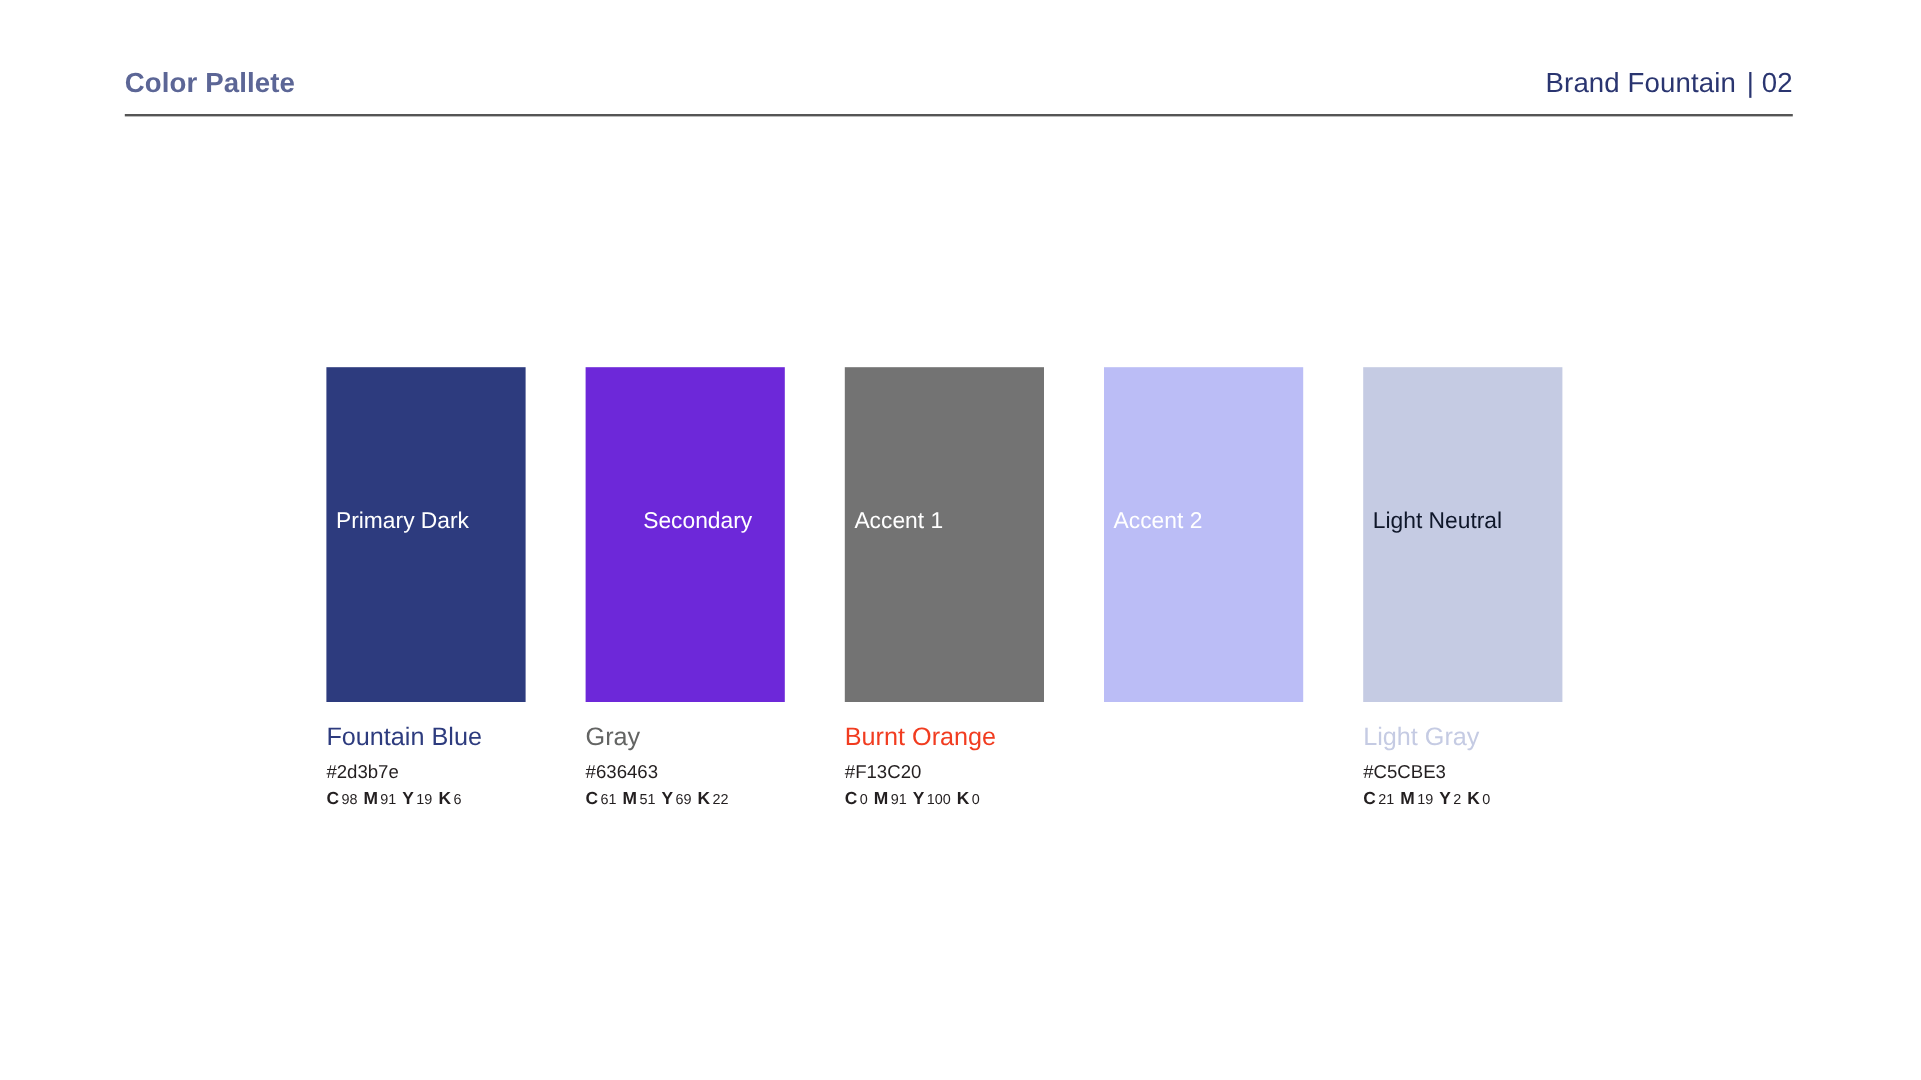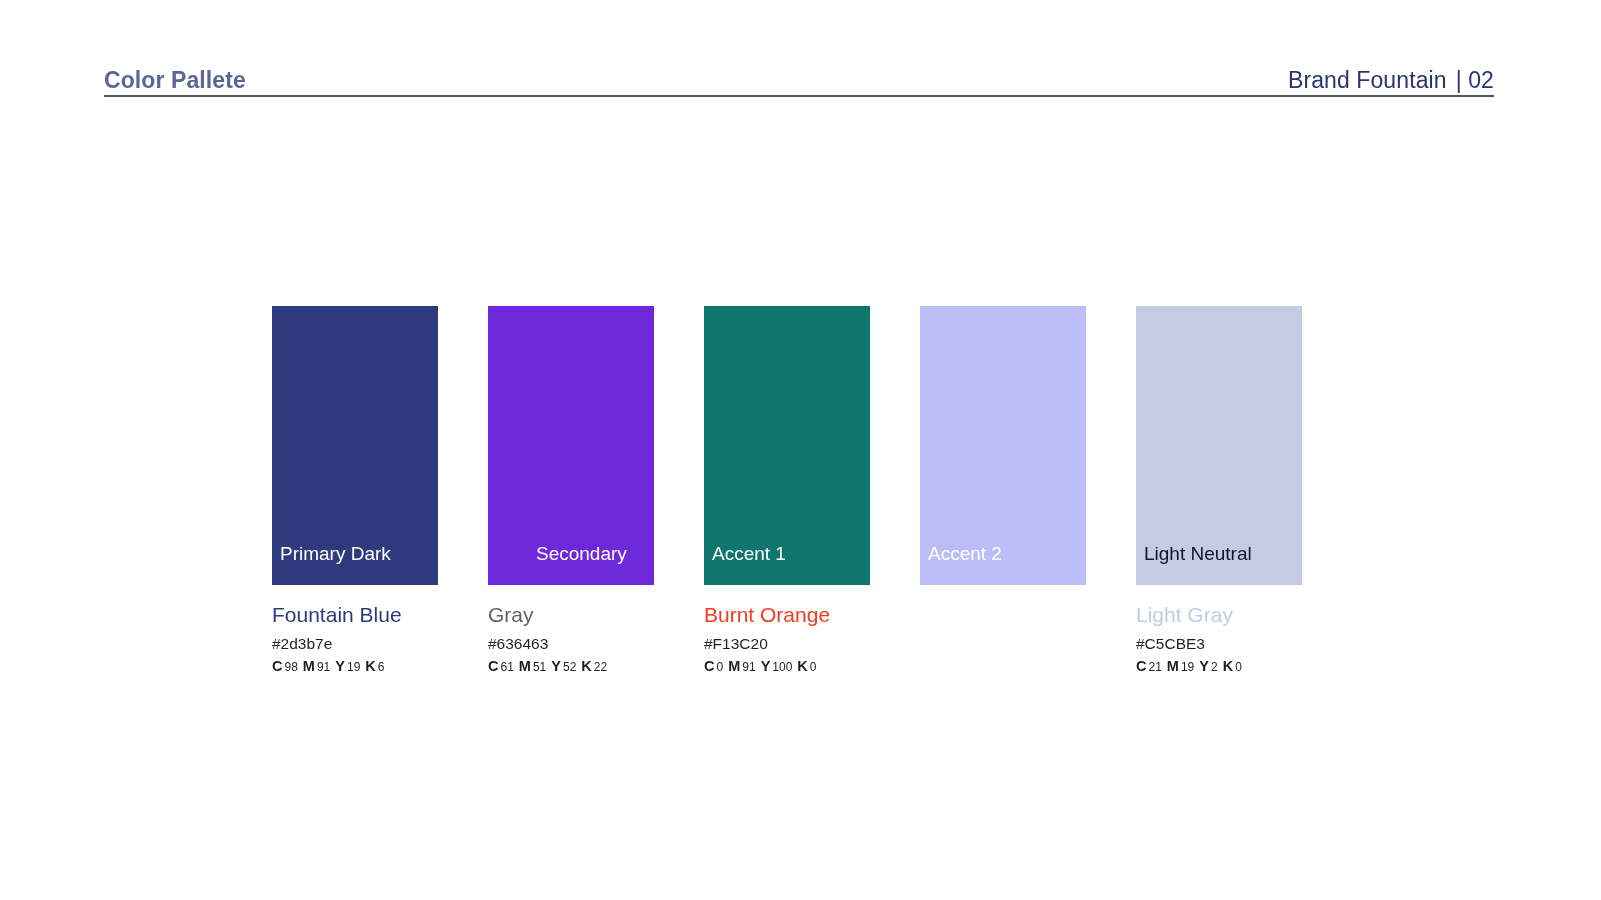--- a/index.html
+++ b/index.html
@@ -71,21 +71,21 @@
   }
   .swatch-col:last-child {
     margin-right: 0;
   }
 
   .swatch-chip {
     width: 100%;
     height: 279px;
     position: relative;
     display: flex;
-    align-items: flex-end;
+    align-items: center;
     box-sizing: border-box;
   }
   .swatch-role {
     font-size: 19px;
     color: #ffffff;
     line-height: 1;
     padding: 0 0 22px 8px;
     white-space: nowrap;
   }
 
@@ -122,21 +122,21 @@
   }
   .color-cmyk .vl:last-child {
     margin-right: 0;
   }
 </style>
 </head>
 <body>
 
 <div class="page-header">
   <div class="header-row">
-    <div class="page-title" style="color: rgb(92, 102, 150); margin-top: 11px;">Color Pallete</div>
+    <div class="page-title" style="color: rgb(92, 102, 150);">Color Pallete</div>
     <div class="header-right" style="color: rgb(42, 53, 112);">
       <span>Brand Fountain</span><span class="sep-num">|</span>&nbsp;<span>02</span>
     </div>
   </div>
   <div class="header-rule" style="background: rgb(85, 85, 85);"></div>
 </div>
 
 <div class="palette" id="palette">
     <div class="swatch-col">
       <div class="swatch-chip" style="background: rgb(45, 59, 126);">
@@ -148,25 +148,25 @@
         <div class="color-cmyk"><span class="ch">C</span><span class="vl">98</span><span class="ch">M</span><span class="vl">91</span><span class="ch">Y</span><span class="vl">19</span><span class="ch">K</span><span class="vl">6</span></div>
       </div>
     </div>
     <div class="swatch-col">
       <div class="swatch-chip" style="background: #6d28d9; padding-left: 40px;">
         <div class="swatch-role" style="color: rgb(255, 255, 255);">Secondary</div>
       </div>
       <div class="swatch-meta">
         <div class="color-name" style="color: rgb(99, 100, 99);">Gray</div>
         <div class="color-hex">#636463</div>
-        <div class="color-cmyk"><span class="ch">C</span><span class="vl">61</span><span class="ch">M</span><span class="vl">51</span><span class="ch">Y</span><span class="vl">52</span><span class="ch">K</span><span class="vl">22</span></div>
+        <div class="color-cmyk"><span class="ch">C</span><span class="vl">61</span><span class="ch">M</span><span class="vl">51</span><span class="ch">Y</span><span class="vl">69</span><span class="ch">K</span><span class="vl">22</span></div>
       </div>
     </div>
     <div class="swatch-col">
-      <div class="swatch-chip" style="background: #0f766e;">
+      <div class="swatch-chip" style="background: #737373;">
         <div class="swatch-role" style="color: rgb(255, 255, 255);">Accent 1</div>
       </div>
       <div class="swatch-meta">
         <div class="color-name" style="color: rgb(241, 60, 32);">Burnt Orange</div>
         <div class="color-hex">#F13C20</div>
         <div class="color-cmyk"><span class="ch">C</span><span class="vl">0</span><span class="ch">M</span><span class="vl">91</span><span class="ch">Y</span><span class="vl">100</span><span class="ch">K</span><span class="vl">0</span></div>
       </div>
     </div>
     <div class="swatch-col">
       <div class="swatch-chip" style="background: rgb(187, 189, 246);">

